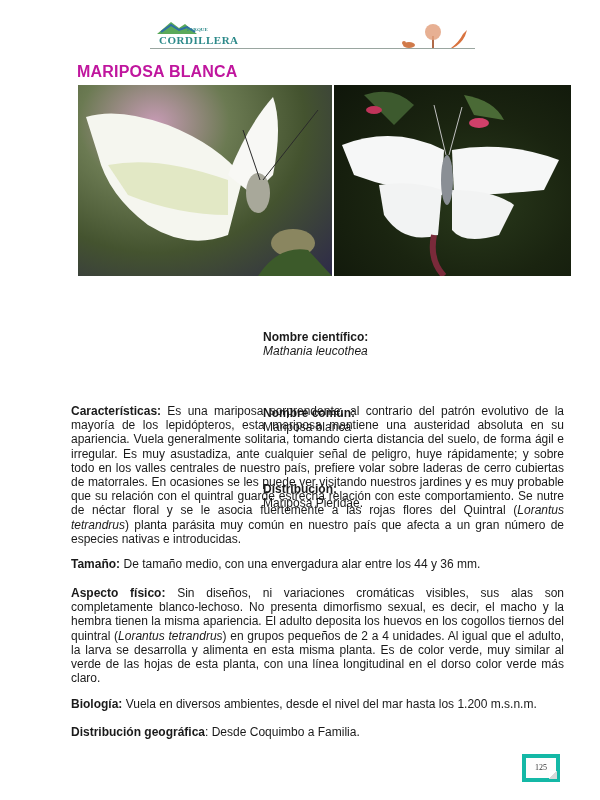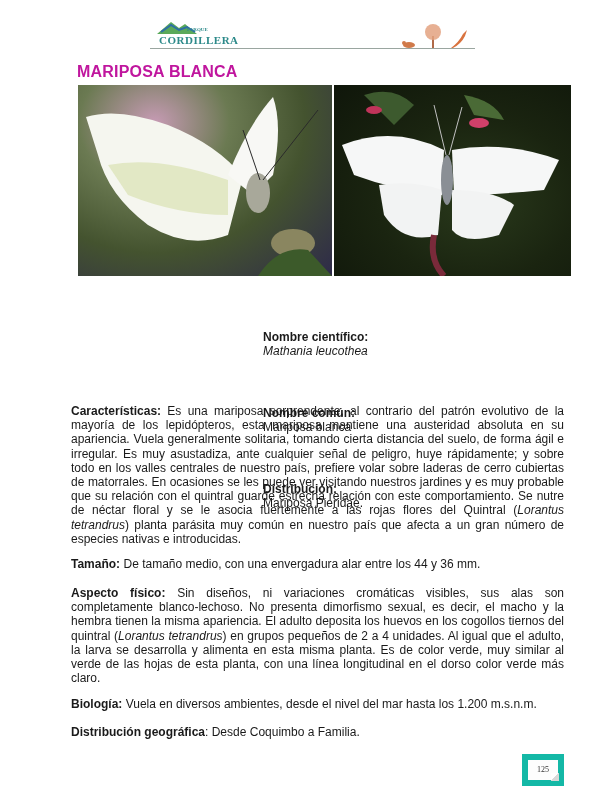--- a/index.html
+++ b/index.html
@@ -13,21 +13,21 @@
     .title { position:absolute; left:77px; top:63px; font-size:16px; font-weight:bold; color:#c0169e; letter-spacing:0.2px; }
     .photo { position:absolute; top:85px; height:191px; overflow:hidden; }
     .photo-left { left:78px; width:254px; background:radial-gradient(ellipse at 30% 20%, #c79bb5 0%, #6b7a52 30%, #44532f 60%, #2e2a4a 100%); }
     .photo-right { left:334px; width:237px; background:radial-gradient(ellipse at 60% 60%, #2a3a1c 0%, #1a2410 50%, #0f160a 100%); }
     .facts { position:absolute; left:263px; top:282px; font-size:12px; line-height:14px; }
     .facts .lbl { font-weight:bold;margin-top:48px; }
     .facts .val-italic { font-style:italic; }
     .facts .group { margin-bottom:14px; }
     .body-text { position:absolute; left:71px; width:493px; font-size:12px; line-height:14.2px; text-align:justify; }
     .body-text b { font-weight:bold; }
-    .page-num { position:absolute; left:522px; top:754px; width:30px; height:20px; border:6px solid #14b8a6; background:#fdfdfd; font-family:"Liberation Serif", serif; font-size:8px; text-align:center; line-height:20px; color:#333; }
+    .page-num { position:absolute; left:522px; top:754px; width:30px; height:20px; border:4px solid #14b8a6; background:#fdfdfd; font-family:"Liberation Serif", serif; font-size:8px; text-align:center; line-height:20px; color:#333; }
     .page-num::after { content:""; position:absolute; right:-1px; bottom:-1px; width:8px; height:8px; background:linear-gradient(135deg, #ffffff 50%, #d8d8d8 50%); }
   </style>
 </head>
 <body>
 
 <div class="header">
   <div class="logo">
     <svg width="40" height="14" style="position:absolute;left:4px;top:0;">
       <path d="M0 14 L14 2 L22 8 L28 4 L40 14 Z" fill="#5aa95a"></path>
       <path d="M4 12 L14 5 L22 10 L30 7 L38 12" stroke="#2d6fa5" stroke-width="2" fill="none"></path>

